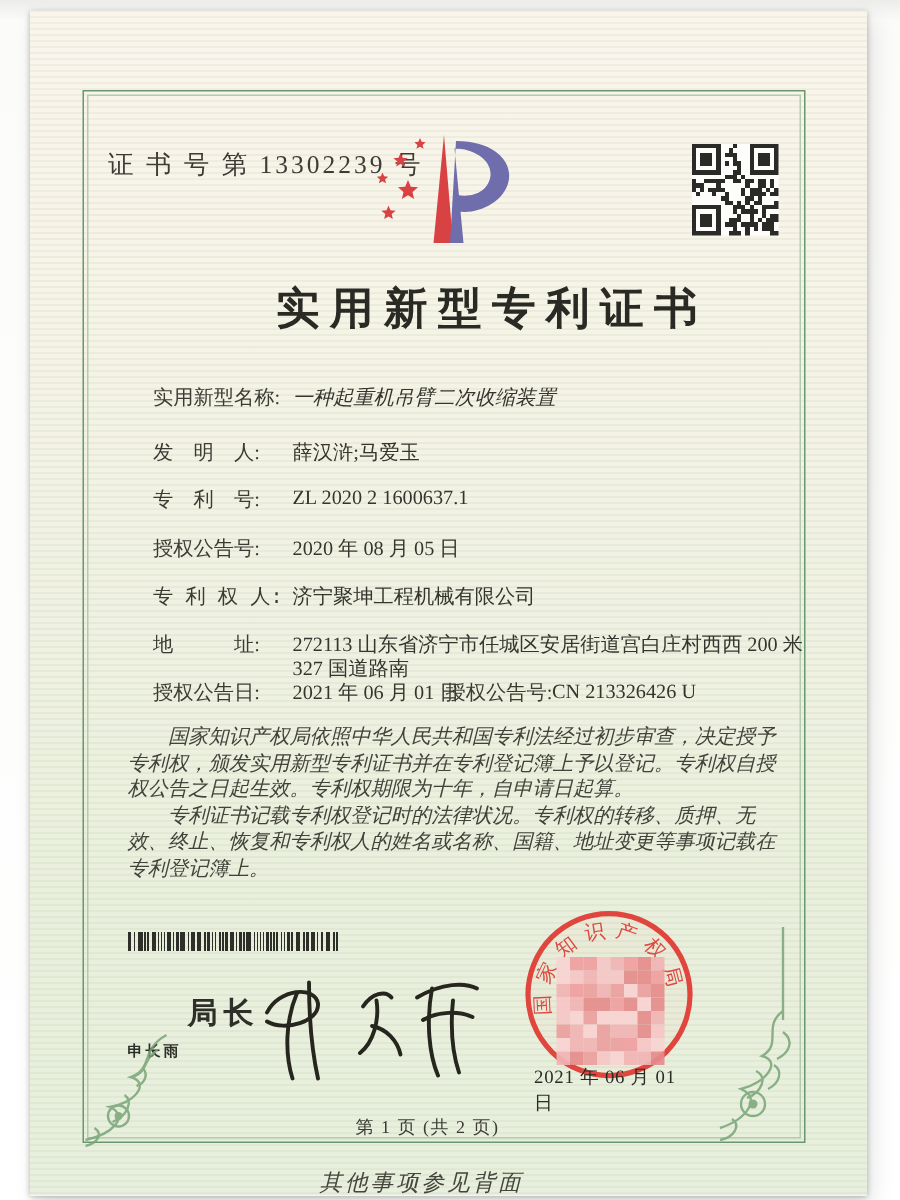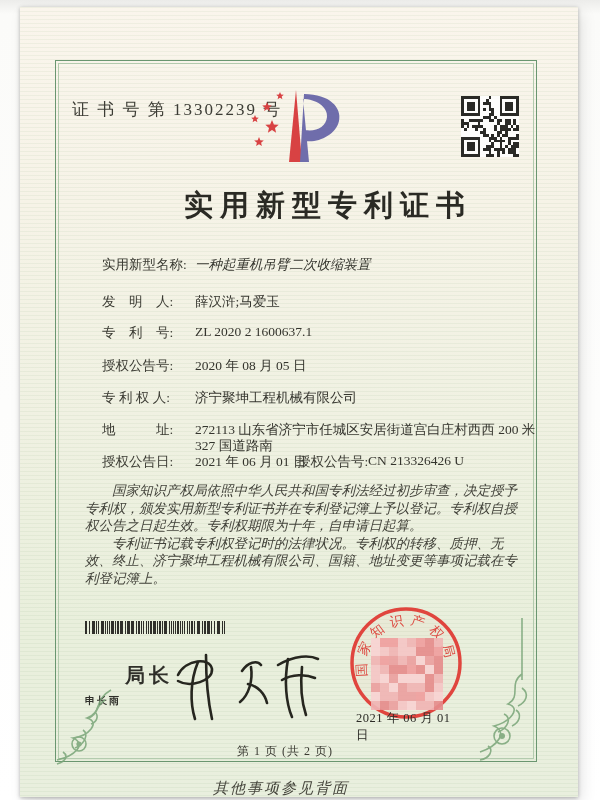--- a/index.html
+++ b/index.html
@@ -215,38 +215,38 @@
   </div>
   <div>
     <span class="abs row-label" style="top:317px;">专　利　号:</span>
     <span class="abs row-value" style="top:317px;">ZL 2020 2 1600637.1</span>
   </div>
   <div>
     <span class="abs row-label" style="top:350px;">授权公告号:</span>
     <span class="abs row-value" style="top:350px;">2020 年 08 月 05 日</span>
   </div>
   <div>
-    <span class="abs row-label" style="top:382px;">专 利 权 人:</span>
+    <span class="abs row-label" style="top:382px;font-family:Liberation Mono, monospace;">专 利 权 人:</span>
     <span class="abs row-value" style="top:382px;">济宁聚坤工程机械有限公司</span>
   </div>
   <div>
     <span class="abs row-label" style="top:414px;">地　　　址:</span>
     <span class="abs row-value" style="top:414px;">272113 山东省济宁市任城区安居街道宫白庄村西西 200 米</span>
     <span class="abs row-value" style="top:430px;">327 国道路南</span>
   </div>
   <div>
     <span class="abs row-label" style="top:446px;">授权公告日:</span>
     <span class="abs row-value" style="top:446px;width:130px;">2021 年 06 月 01 日</span>
     <span class="abs row-label" style="left:277px;top:446px;">授权公告号:</span>
     <span class="abs row-value" style="left:348px;top:446px;width:150px;">CN 213326426 U</span>
   </div>
 
   <div class="abs paragraphs" style="left:65px;top:475px;">
     <p>国家知识产权局依照中华人民共和国专利法经过初步审查，决定授予专利权，颁发实用新型专利证书并在专利登记簿上予以登记。专利权自授权公告之日起生效。专利权期限为十年，自申请日起算。</p>
-    <p>专利证书记载专利权登记时的法律状况。专利权的转移、质押、无效、终止、济宁聚坤工程机械有限公司、国籍、地址变更等事项记载在专利登记簿上。</p>
+    <p>专利证书记载专利权登记时的法律状况。专利权的转移、质押、无效、终止、恢复和专利权人的姓名或名称、国籍、地址变更等事项记载在专利登记簿上。</p>
   </div>
 
   <svg class="abs" style="left:65px;top:614px;" width="143" height="13" viewBox="0 0 143 13" preserveAspectRatio="none" shape-rendering="crispEdges" id="barcode-svg">
       <rect x="0" y="0" width="2" height="13" fill="#2f2f2a"></rect>
       <rect x="4" y="0" width="1" height="13" fill="#2f2f2a"></rect>
       <rect x="7" y="0" width="3" height="13" fill="#2f2f2a"></rect>
       <rect x="11" y="0" width="1" height="13" fill="#2f2f2a"></rect>
       <rect x="13" y="0" width="1" height="13" fill="#2f2f2a"></rect>
       <rect x="16" y="0" width="3" height="13" fill="#2f2f2a"></rect>
       <rect x="20" y="0" width="1" height="13" fill="#2f2f2a"></rect>

